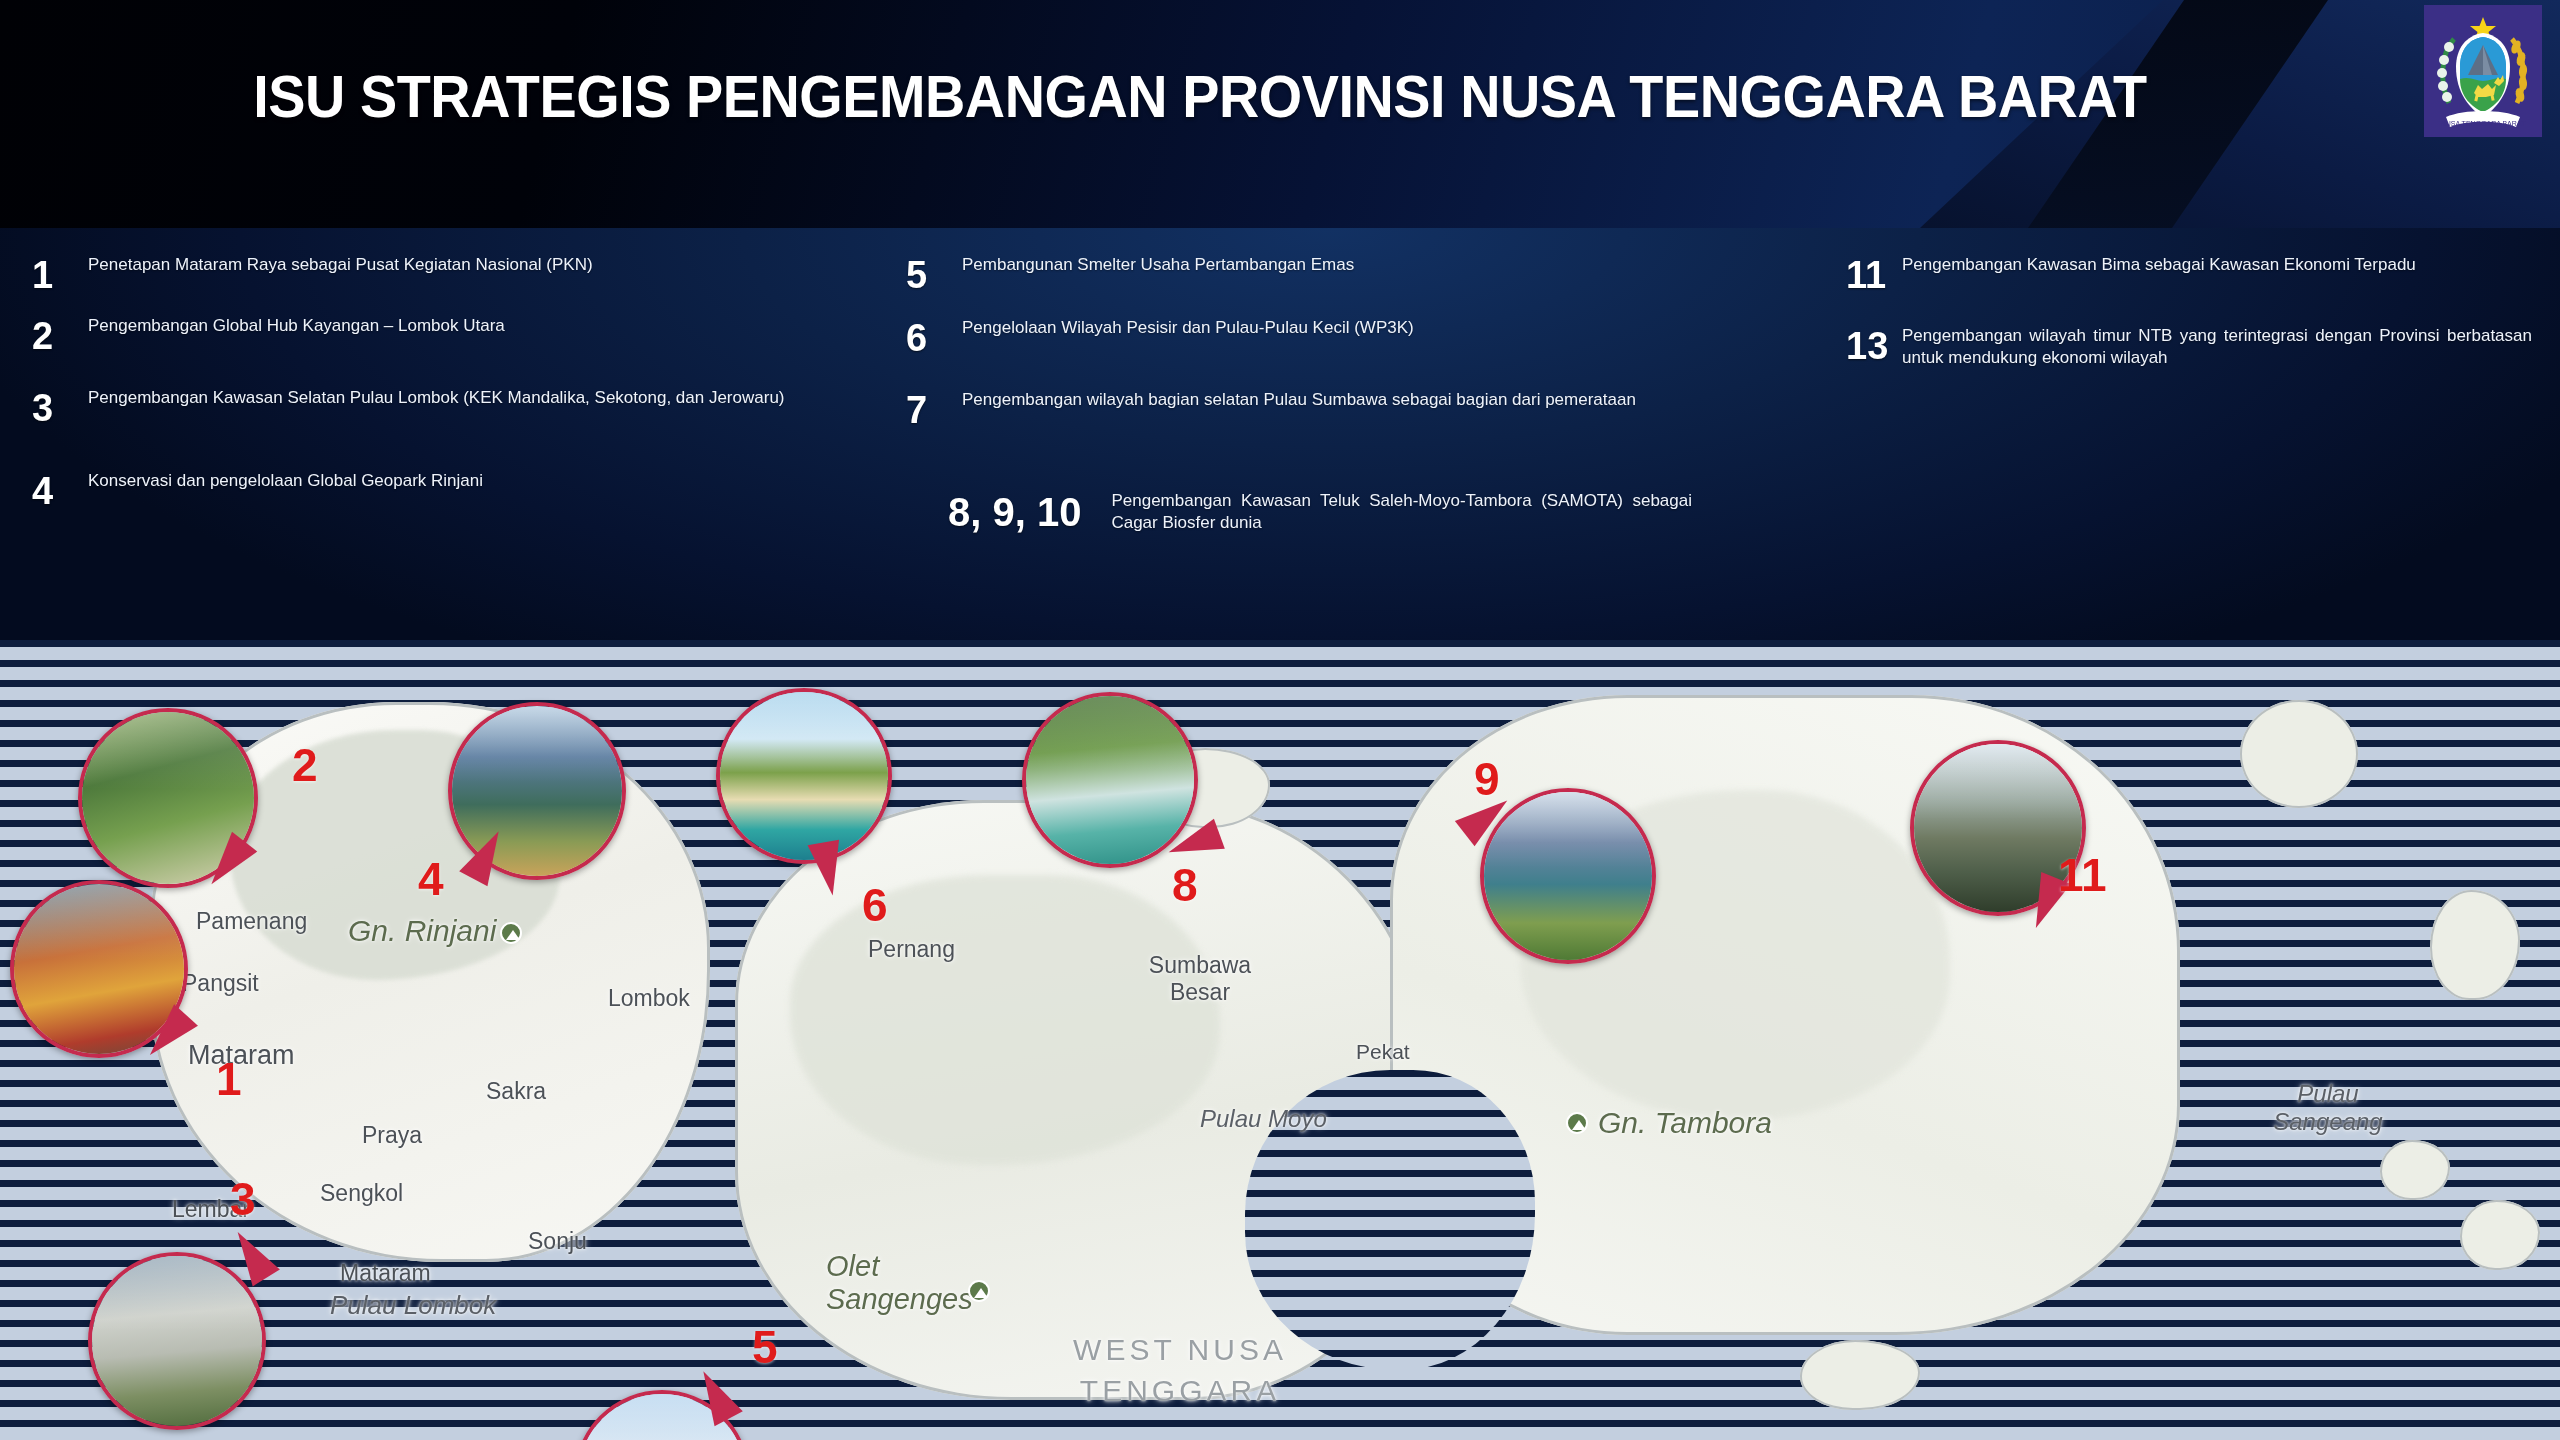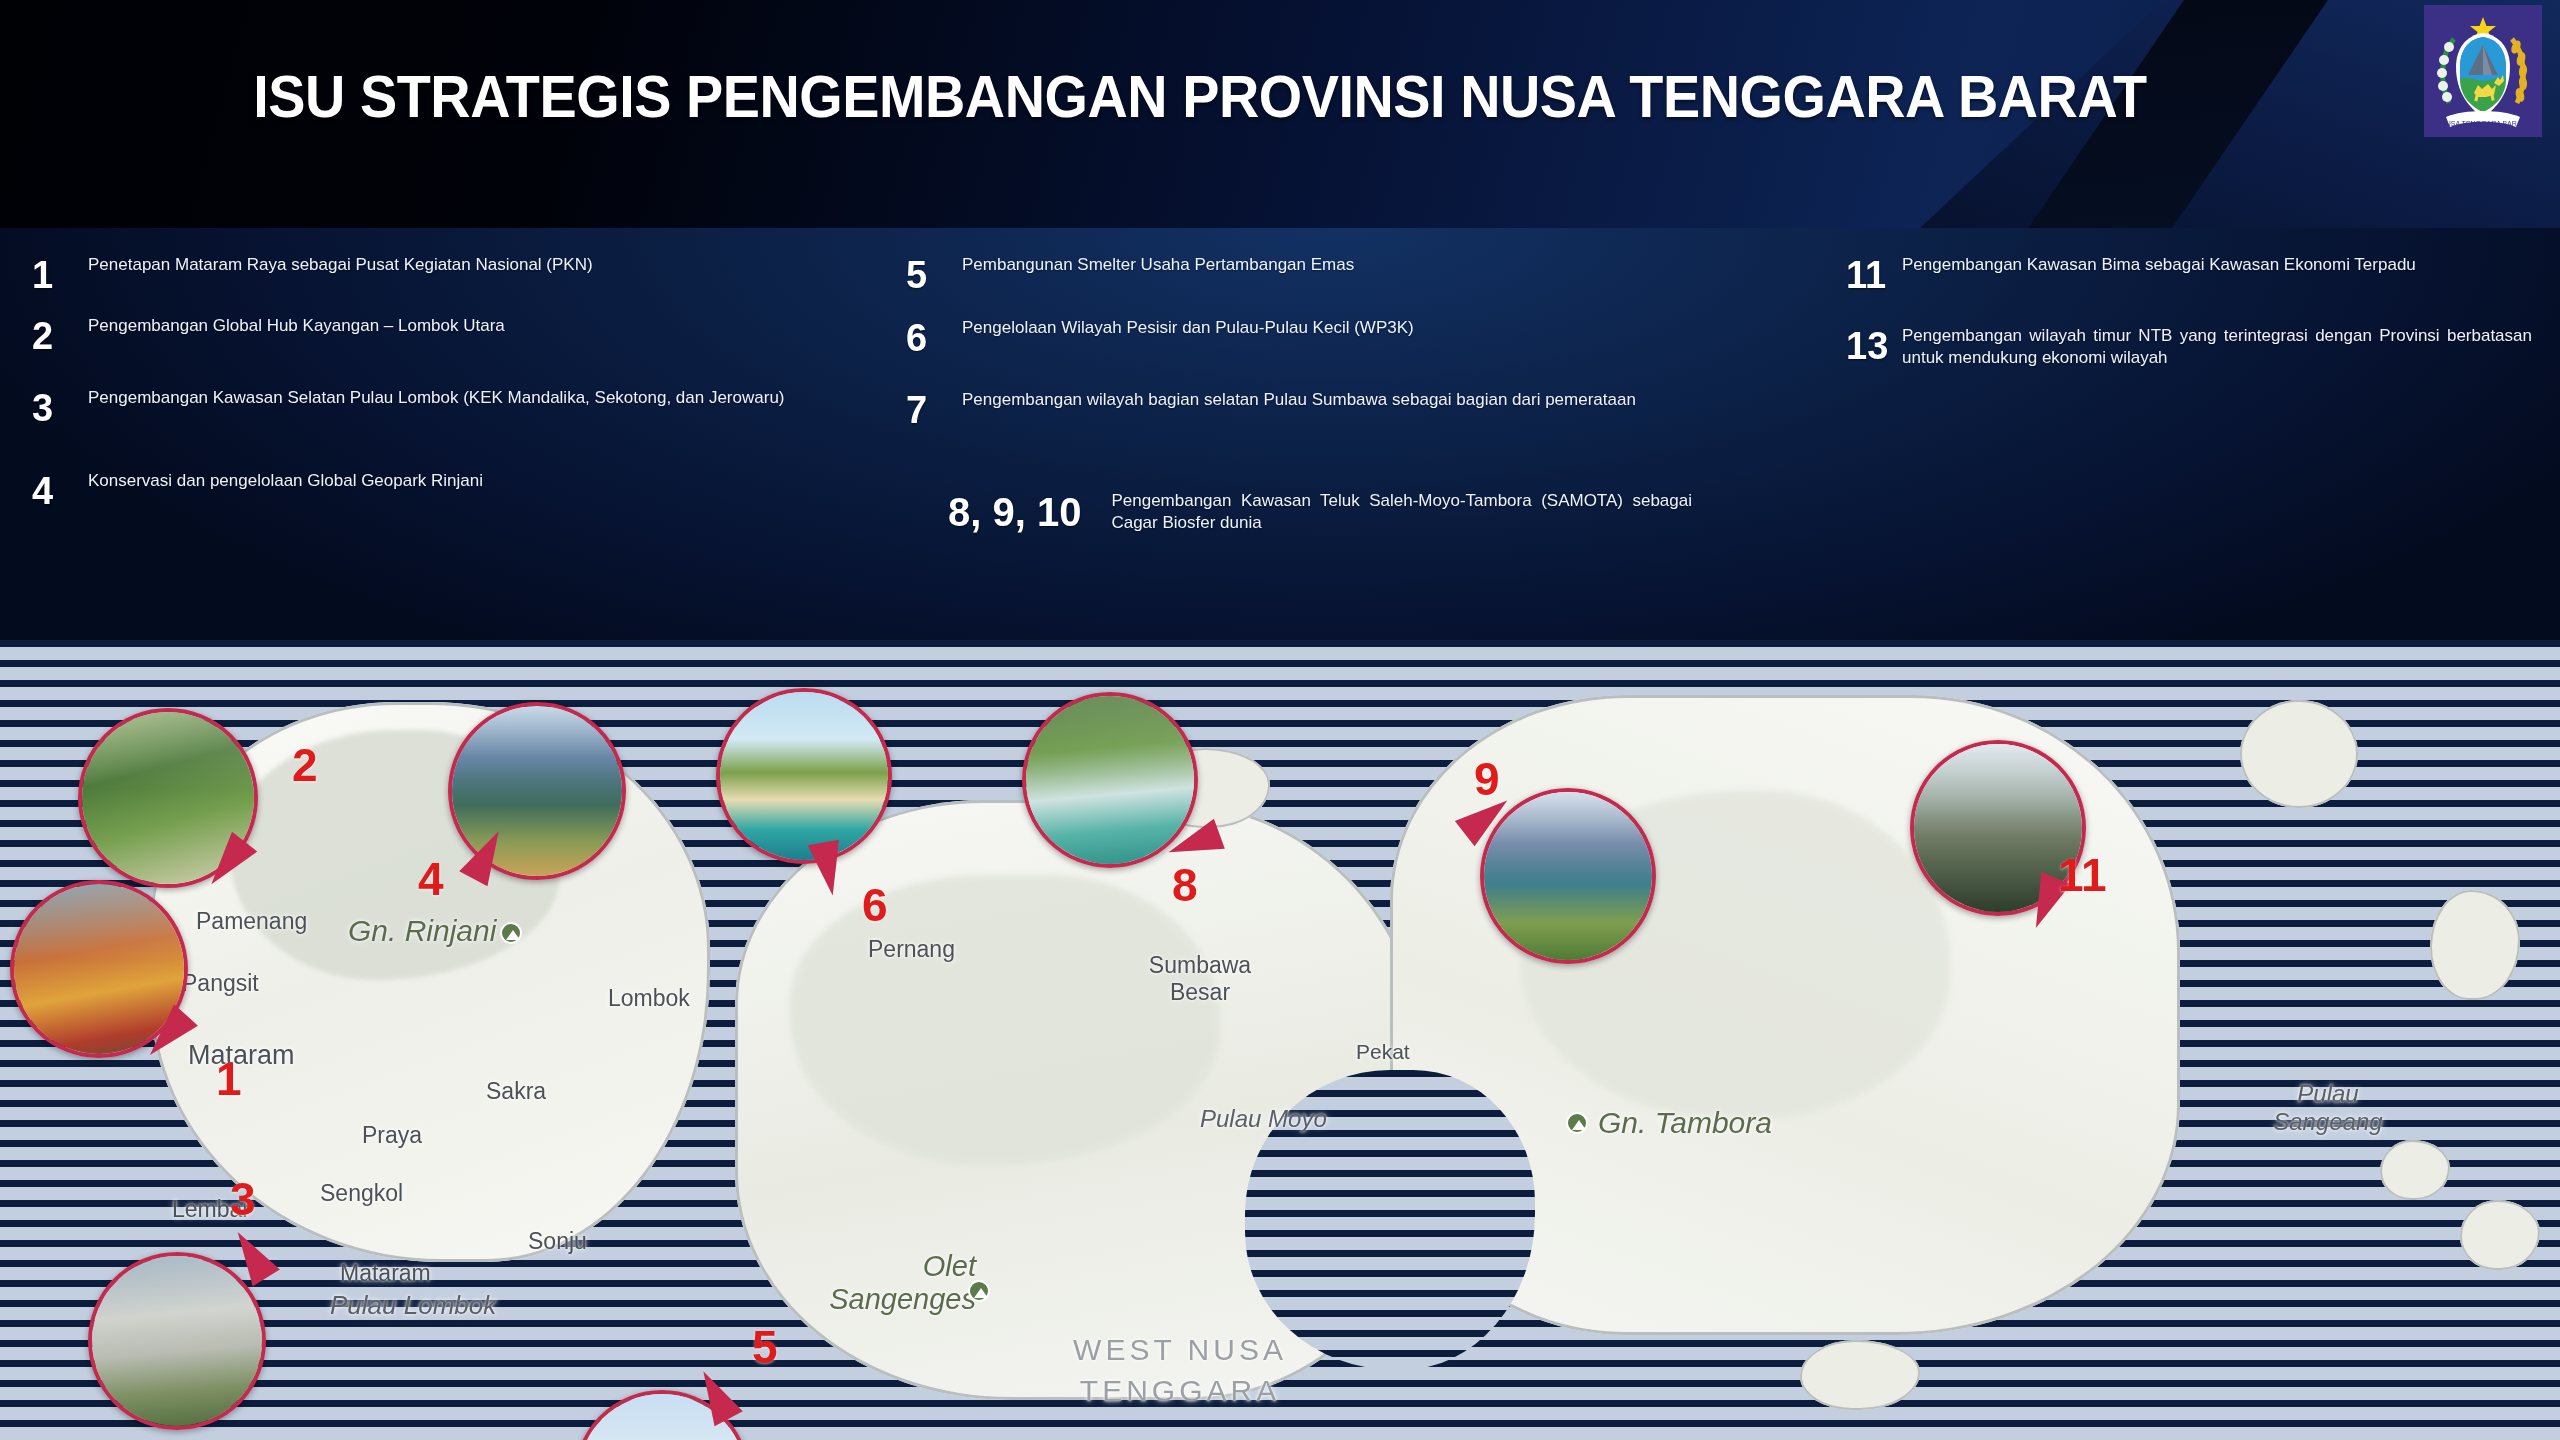--- a/index.html
+++ b/index.html
@@ -334,21 +334,21 @@
     <div class="maplabel" style="left:1356px; top:400px; font-size:21px;">Pekat</div>
 
     <div class="maplabel island" style="left:330px; top:650px;">Pulau Lombok</div>
 
     <div class="maplabel island" style="left:1200px; top:465px; font-size:24px;">Pulau Moyo</div>
     <div class="maplabel island" style="left:2268px; top:440px; width:120px; white-space:normal; text-align:center; font-size:24px;">Pulau Sangeang</div>
 
     <div class="maplabel green" style="left:348px; top:274px; font-size:30px;">Gn. Rinjani</div>
     <div class="vol-icon" style="left:500px; top:282px;"></div>
 
-    <div class="maplabel green" style="left:826px; top:610px; width:150px; white-space:normal; text-align:right; font-size:29px;">Olet Sangenges</div>
+    <div class="maplabel green" style="left:826px; top:610px; width:150px; white-space:normal; text-align:left; font-size:29px;">Olet Sangenges</div>
     <div class="vol-icon" style="left:968px; top:640px;"></div>
 
     <div class="maplabel green" style="left:1598px; top:466px; font-size:30px;">Gn. Tambora</div>
     <div class="vol-icon" style="left:1566px; top:472px;"></div>
 
     <div class="maplabel region" style="left:1030px; top:690px; width:300px; white-space:normal; text-align:center; line-height:1.35;">WEST NUSA TENGGARA</div>
 
     <div class="bubble" style="left:78px; top:68px; width:180px; height:180px;">
       <div class="ph ph-forest"></div>
       <div class="bubble-cap"></div>

